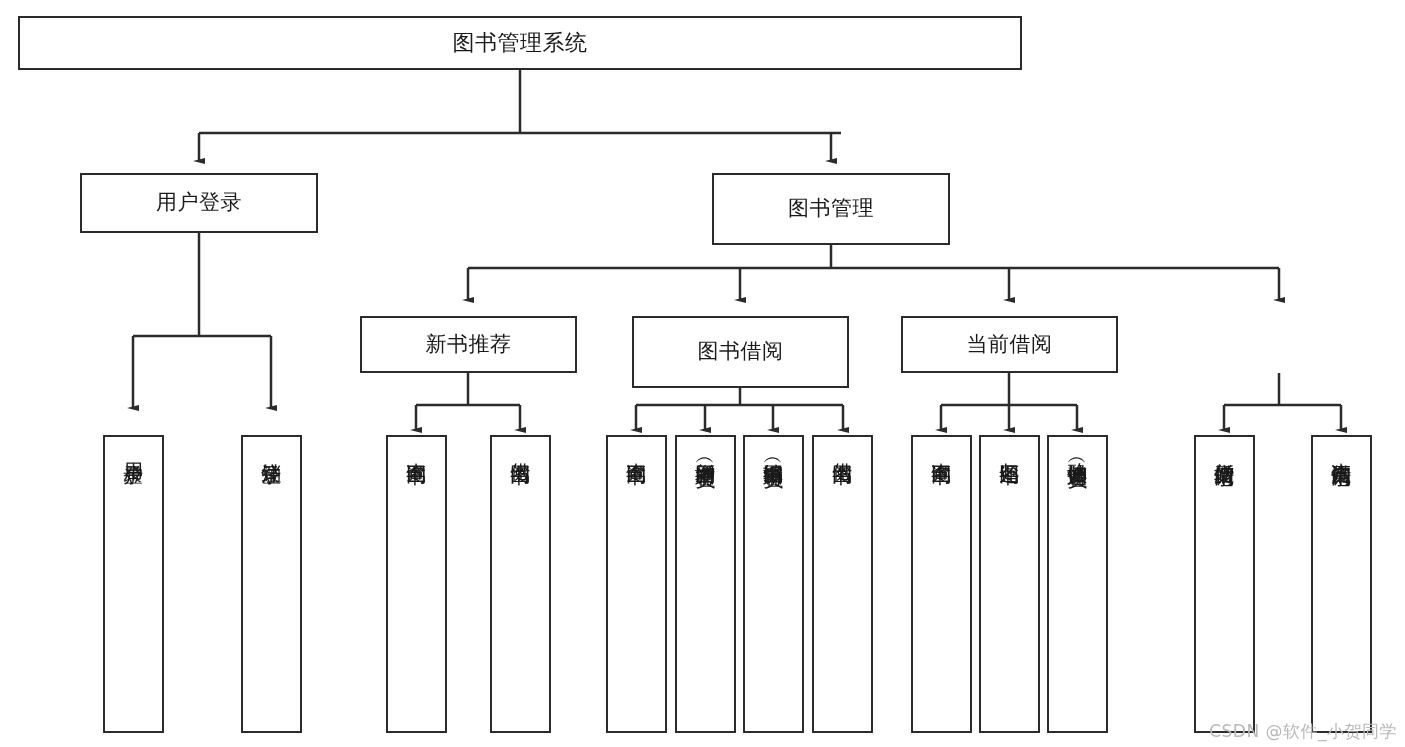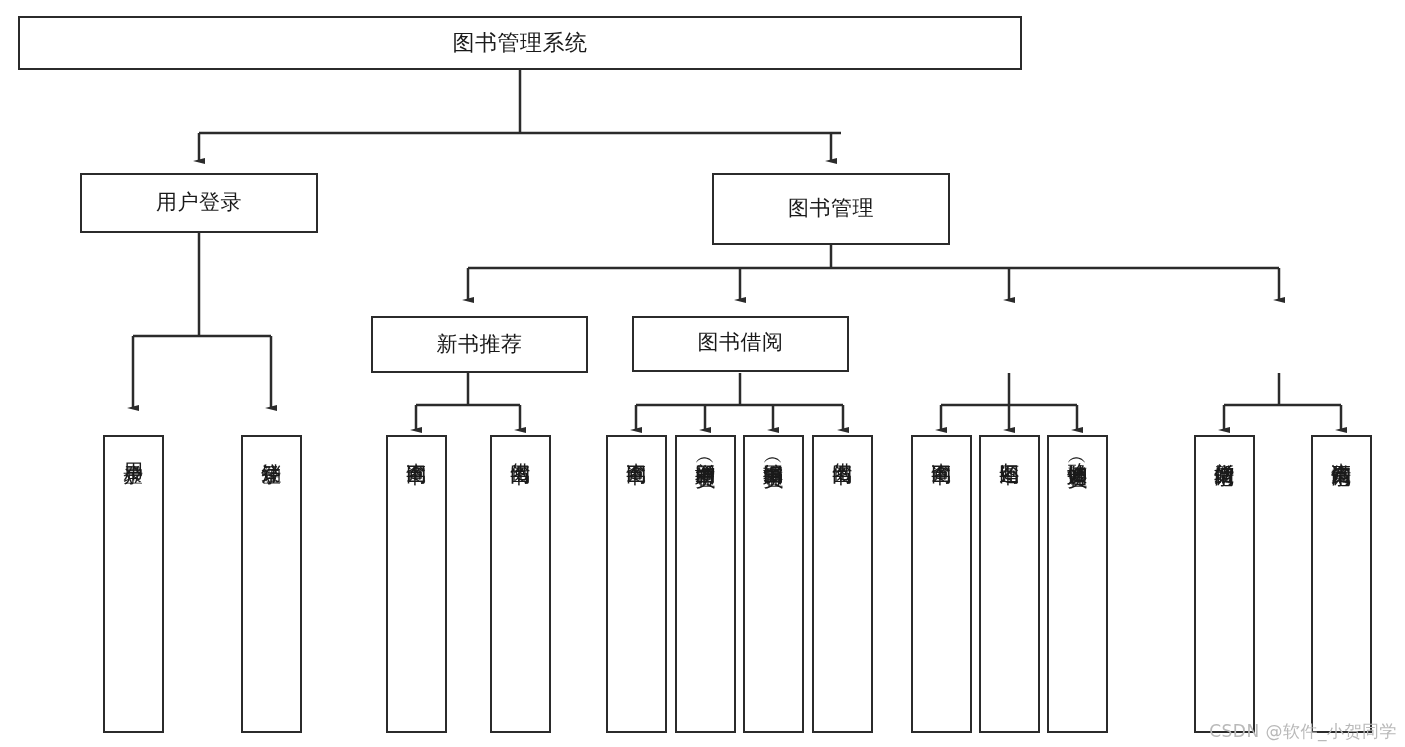--- a/index.html
+++ b/index.html
@@ -126,25 +126,28 @@
     <span>图书管理系统</span>
   </div>
 
   <div class="node horizontal" style="left:80px; top:173px; width:238px; height:60px;">
     <span>用户登录</span>
   </div>
   <div class="node horizontal" style="left:712px; top:173px; width:238px; height:72px;">
     <span>图书管理</span>
   </div>
 
-  <div class="node horizontal" style="left:360px; top:316px; width:217px; height:57px;margin-left:11px;">
+  <div class="node horizontal" style="left:360px; top:316px; width:217px; height:57px;">
     <span>新书推荐</span>
   </div>
-  <div class="node horizontal" style="left:632px; top:316px; width:217px; height:56px;font-family:Liberation Mono, monospace;">
+  <div class="node horizontal" style="left:632px; top:316px; width:217px; height:72px;">
     <span>图书借阅</span>
+  </div>
+  <div class="node horizontal" style="left:901px; top:316px; width:217px; height:57px;">
+    <span>当前借阅</span>
   </div>
 
   <div class="node vertical" style="left:103px; top:435px; width:61px; height:298px;">
     <span class="vlabel">用户登录</span>
   </div>
   <div class="node vertical" style="left:241px; top:435px; width:61px; height:298px;">
     <span class="vlabel">注销登录</span>
   </div>
 
   <div class="node vertical" style="left:386px; top:435px; width:61px; height:298px;">

